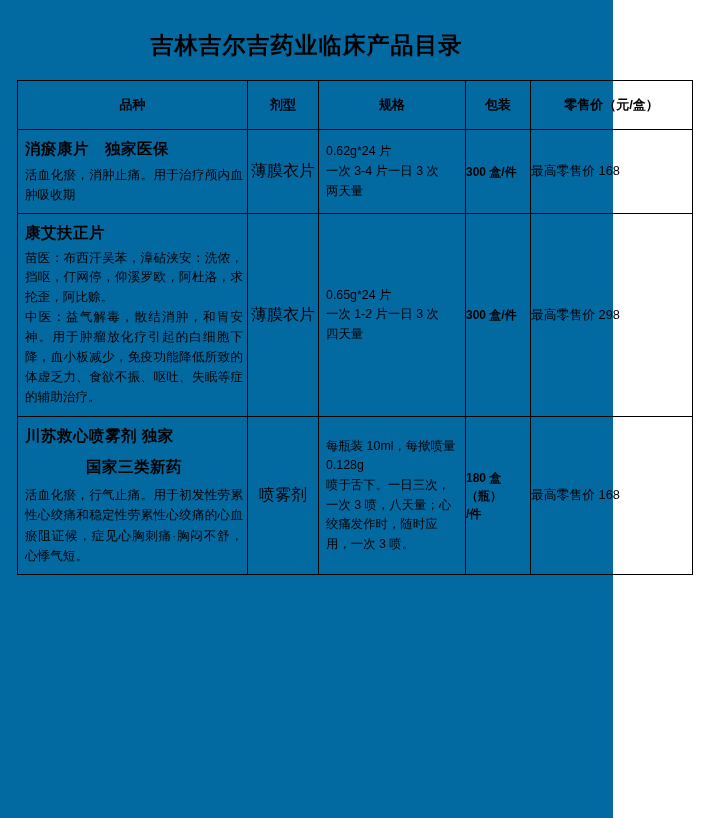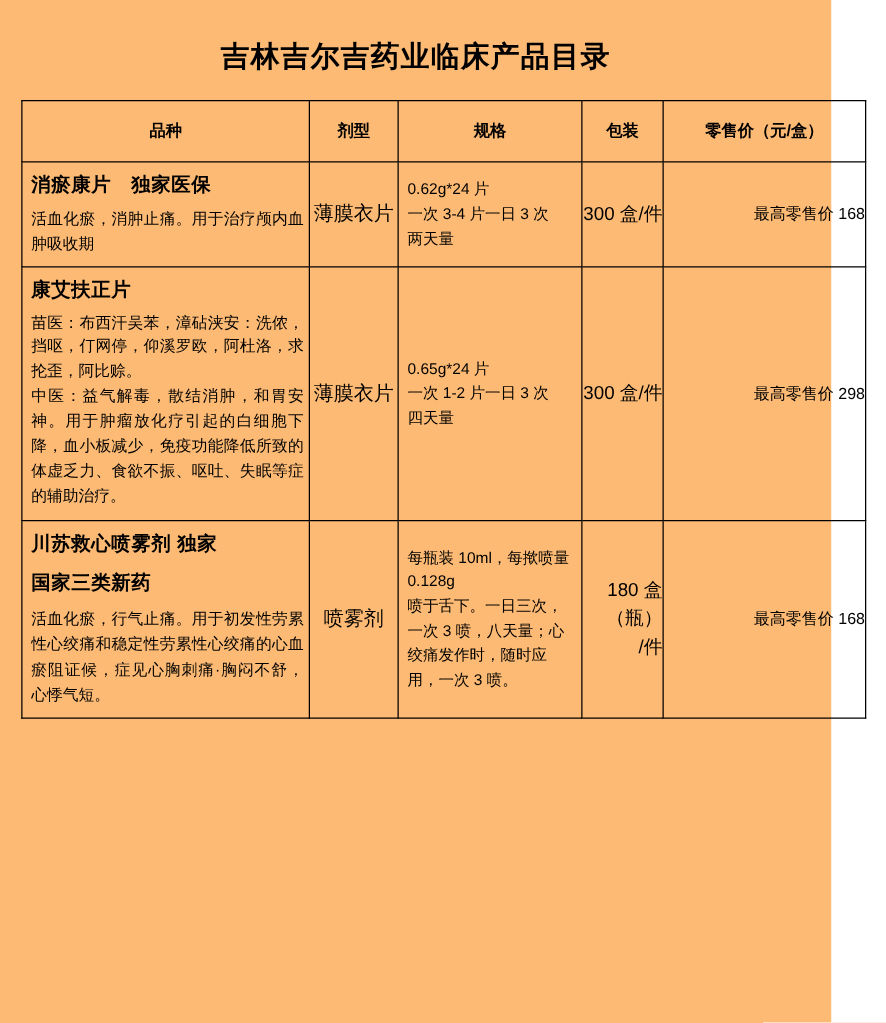--- a/index.html
+++ b/index.html
@@ -9,23 +9,23 @@
   }
   body {
     width: 709px;
     height: 818px;
     font-family: "Liberation Sans", "DejaVu Sans", sans-serif;
     color: #000000;
     overflow: hidden;
   }
   #page {
     position: relative;
-    width: 665px;
+    width: 613px;
     height: 818px;
-    background: #fdba74;
+    background: #0369a1;
   }
   #doc-title {
     text-align: center;
     font-size: 23px;
     font-weight: bold;
     letter-spacing: 1px;
     padding-top: 33px;
     padding-bottom: 0;
     line-height: 1.1;
     font-family: "Liberation Serif", "DejaVu Serif", serif;
@@ -66,20 +66,21 @@
     letter-spacing: 0.5px;
     white-space: pre;
   }
   .prod-name2 {
     font-size: 15.5px;
     font-weight: bold;
     line-height: 1.8;
     letter-spacing: 0.5px;
     margin-top: 6px;
     white-space: pre;
+    text-align: center;
   }
   .prod-desc {
     font-size: 12.6px;
     line-height: 1.62;
     margin-top: 4px;
     text-align: justify;
     text-justify: inter-ideograph;
   }
   .prod-desc.tight { line-height: 1.58; }
 
@@ -91,28 +92,29 @@
   
   .spec-cell { vertical-align: middle; }
   .spec-inner {
     padding: 4px 5px 4px 7px;
     font-size: 12.4px;
     line-height: 1.58;
     white-space: pre-line;
   }
   
   .package-cell {
-    text-align: right;
-    font-size: 15px;
+    text-align: left;
+    font-size: 12px;
     line-height: 1.5;
     white-space: pre-line;
+    font-weight: bold;
   }
   
   .price-cell {
-    text-align: right;
+    text-align: left;
     font-size: 12.8px;
   }
 </style>
 </head>
 <body>
 
 <div id="page">
 
   <div id="doc-title">吉林吉尔吉药业临床产品目录</div>
 

